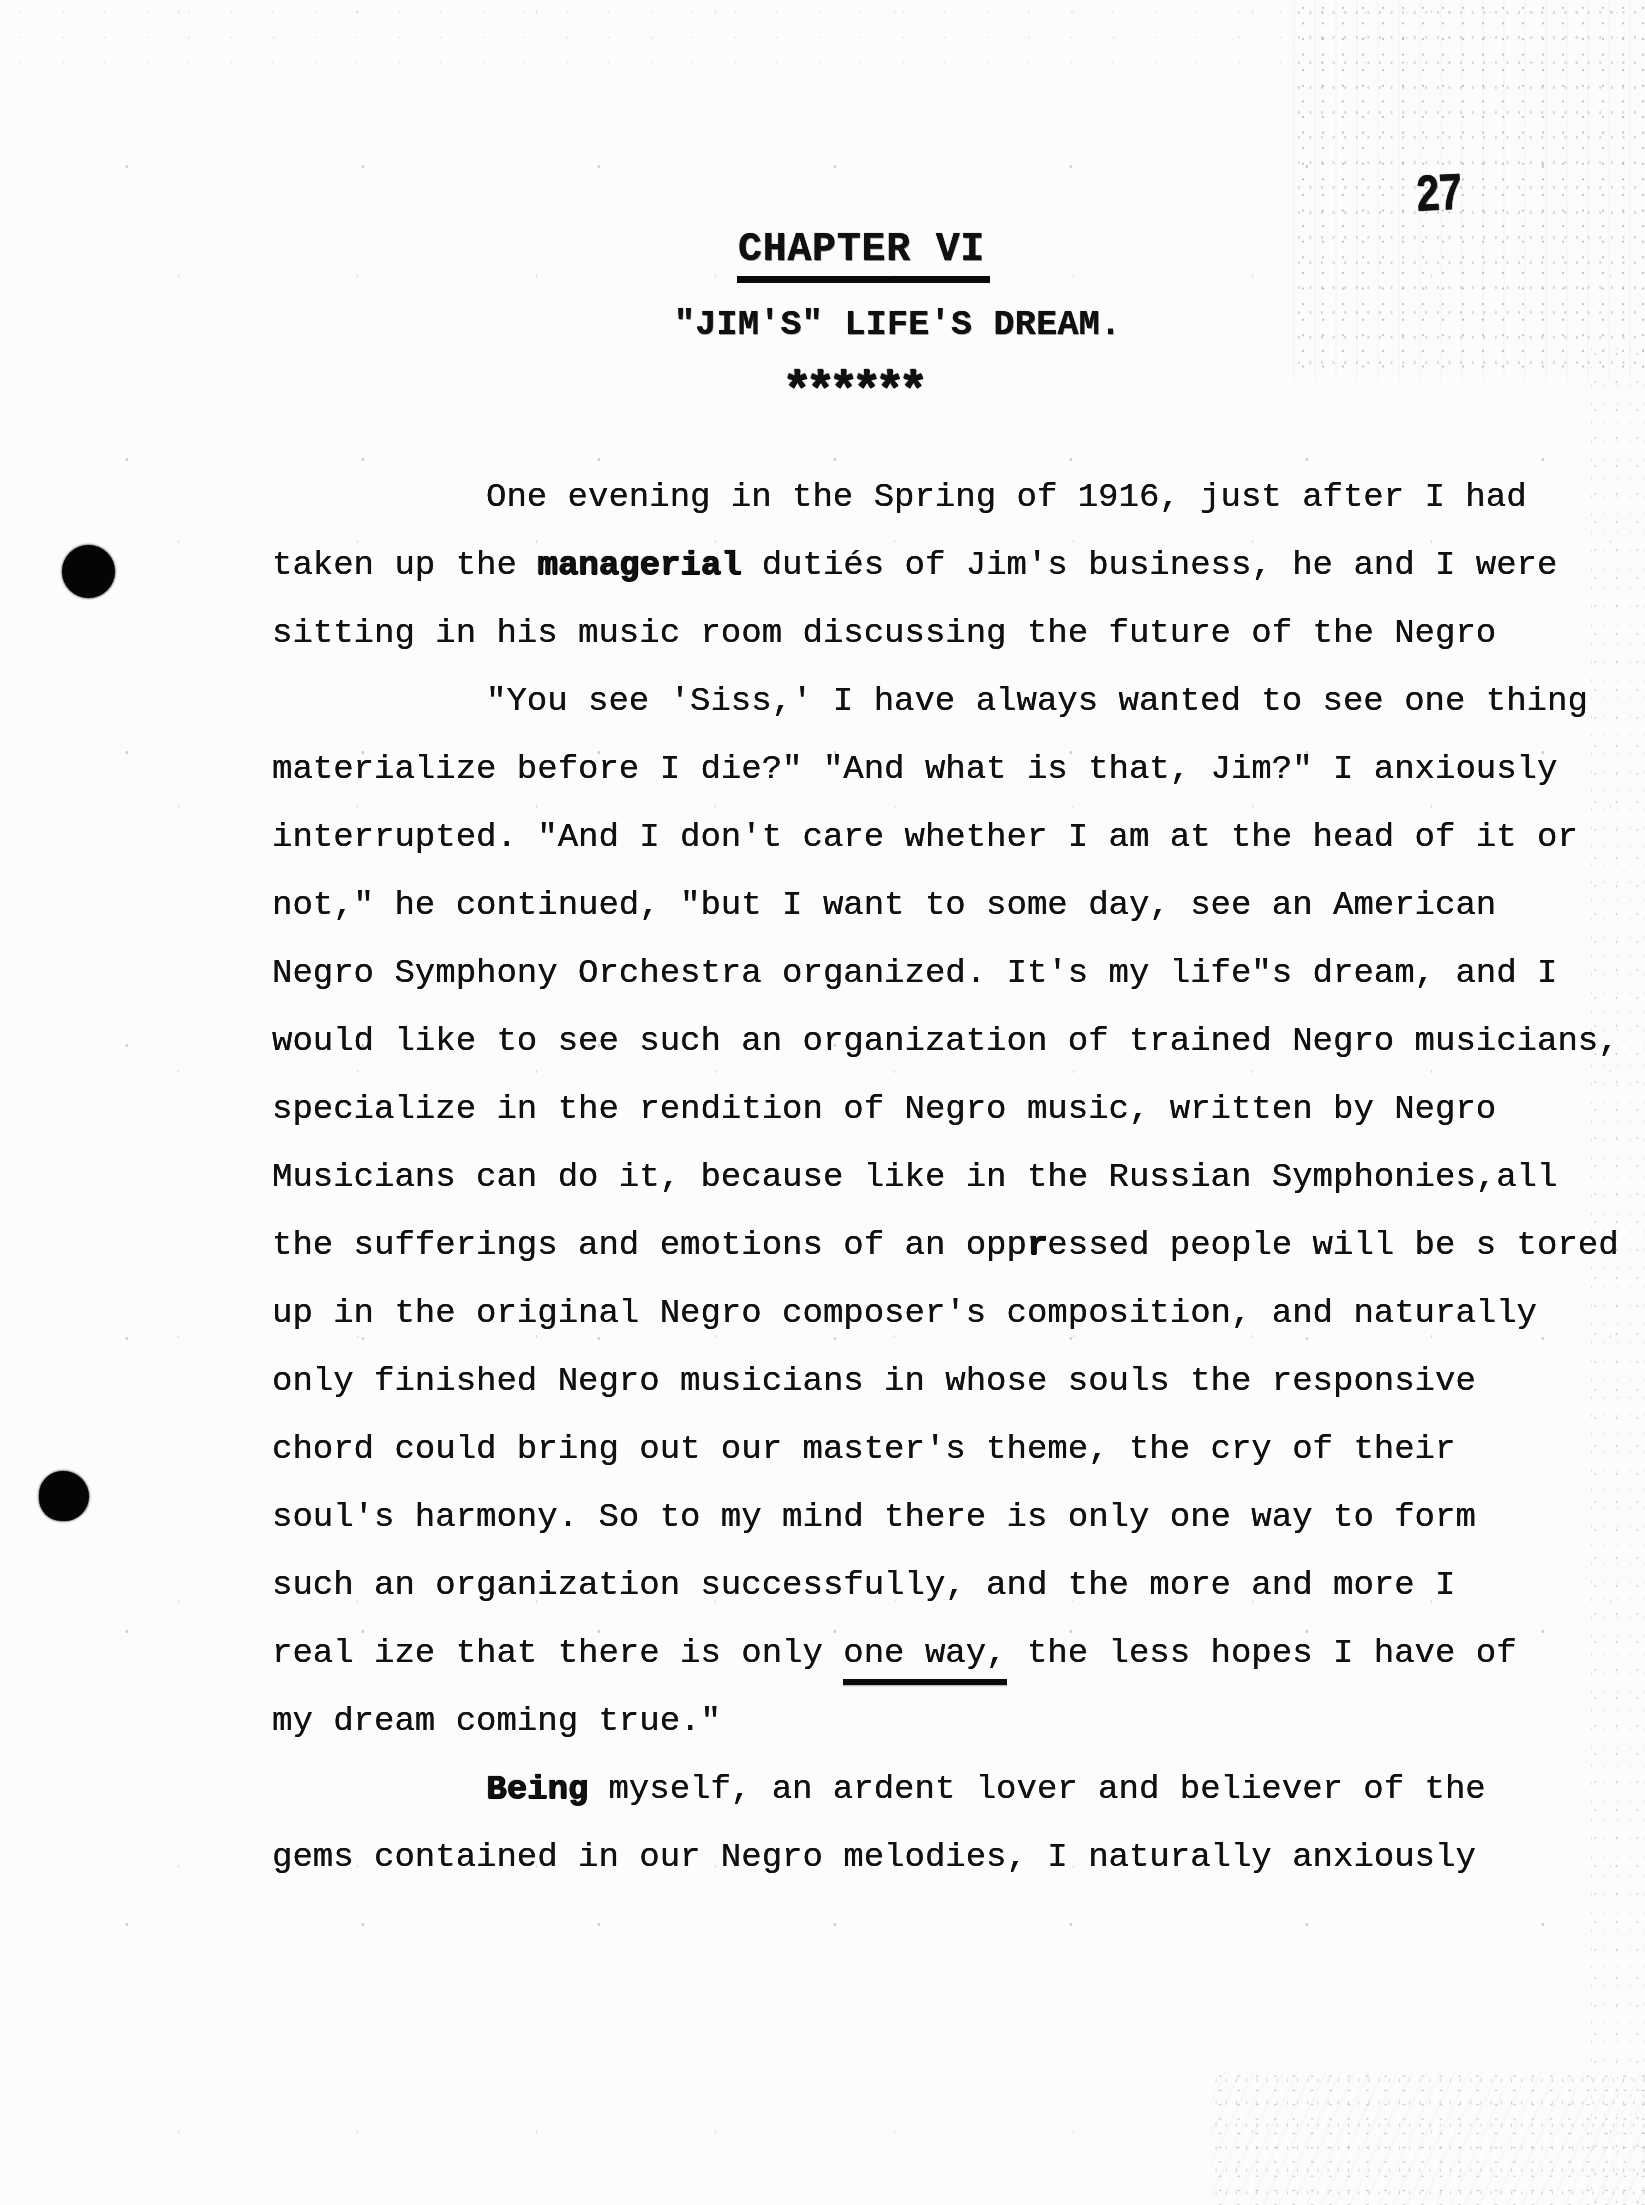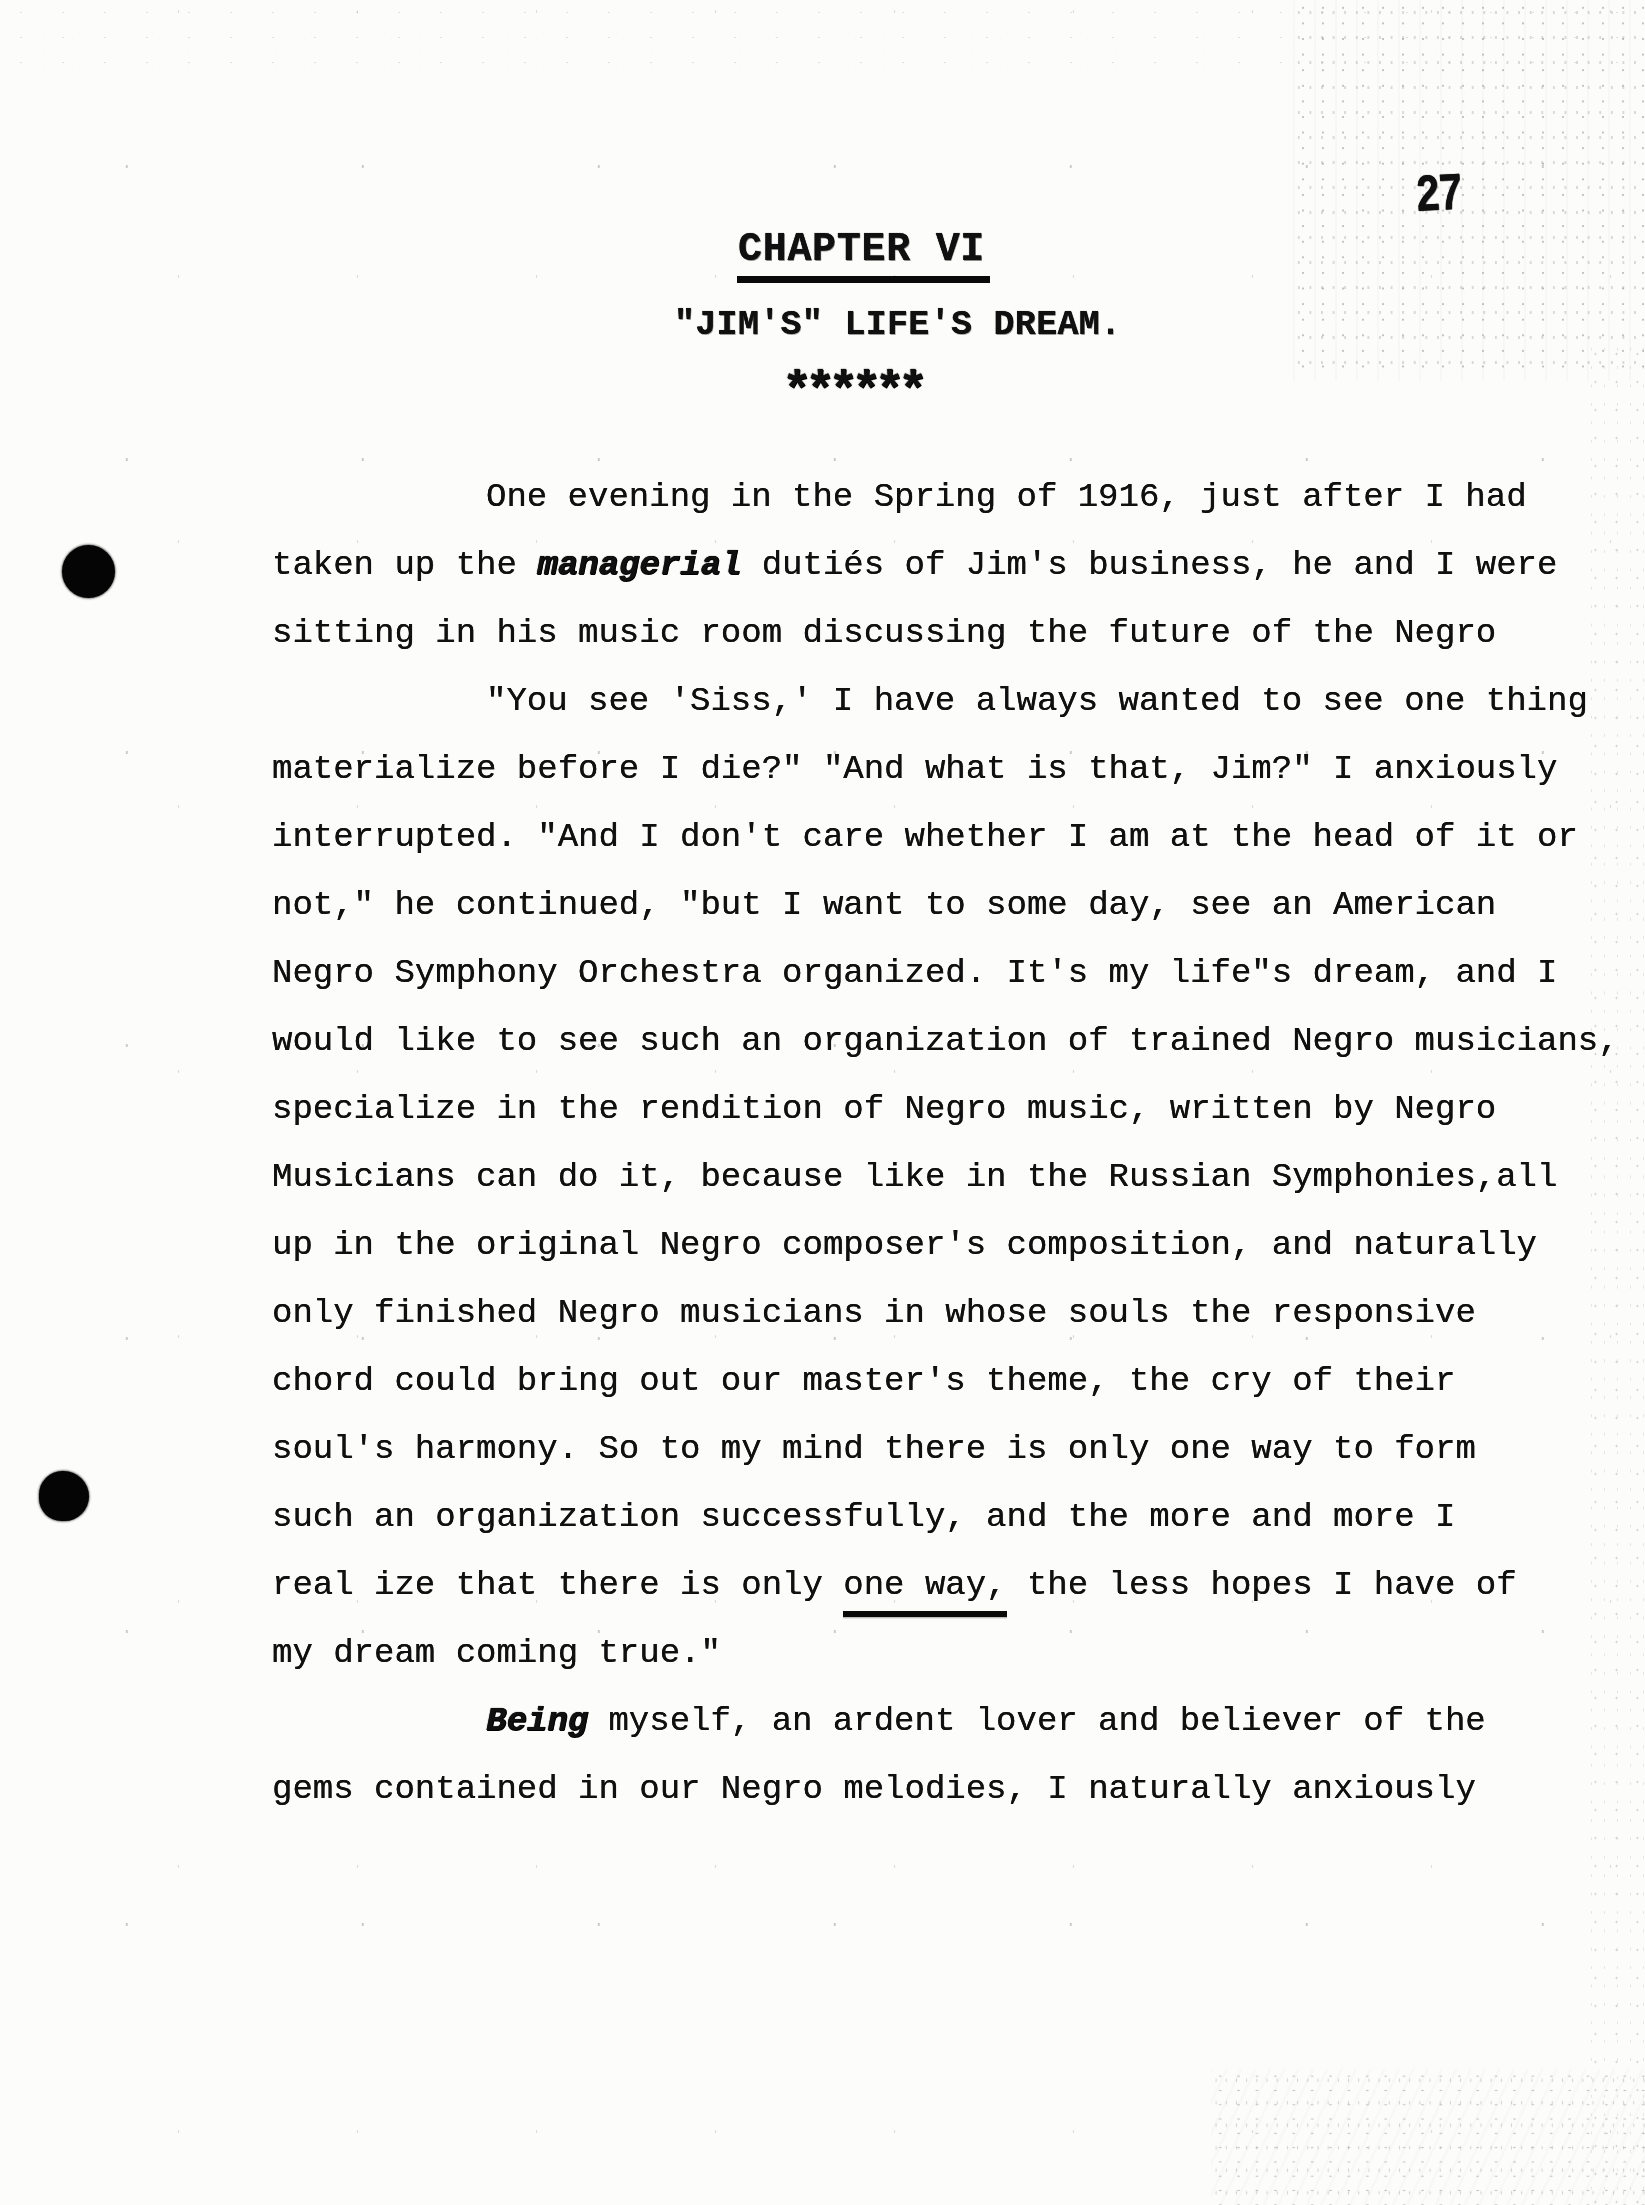--- a/index.html
+++ b/index.html
@@ -132,21 +132,20 @@
   }
   .line {
     height: 68px;
     line-height: 68px;
     white-space: pre;
   }
   .line.indent { text-indent: 214px; }
   .line .b {
     font-weight: 700;
     text-shadow: 0 0 1px #000, 1px 0 0 #000, 0.5px 0.5px 0 #000;
-    font-style: italic;
   }
   .line .u {
     border-bottom: 6.1px solid #0a0a0a;
     padding-bottom: 7px;
     box-shadow: 0 1.4px 0 rgba(0,0,0,0.25);
   }
 </style>
 </head>
 <body>
 
@@ -175,20 +174,21 @@
       <div class="line"><span>taken up the </span><span class="b">managerial</span><span> dutiés of Jim's business, he and I were</span></div>
       <div class="line"><span>sitting in his music room discussing the future of the Negro</span></div>
       <div class="line indent"><span>"You see 'Siss,' I have always wanted to see one thing</span></div>
       <div class="line"><span>materialize before I die?" "And what is that, Jim?" I anxiously</span></div>
       <div class="line"><span>interrupted. "And I don't care whether I am at the head of it or</span></div>
       <div class="line"><span>not," he continued, "but I want to some day, see an American</span></div>
       <div class="line"><span>Negro Symphony Orchestra organized. It's my life"s dream, and I</span></div>
       <div class="line"><span>would like to see such an organization of trained Negro musicians,</span></div>
       <div class="line"><span>specialize in the rendition of Negro music, written by Negro</span></div>
       <div class="line"><span>Musicians can do it, because like in the Russian Symphonies,all</span></div>
+      <div class="line"><span>the sufferings and emotions of an opp</span><span class="b">r</span><span>essed people will be s tored</span></div>
       <div class="line"><span>up in the original Negro composer's composition, and naturally</span></div>
       <div class="line"><span>only finished Negro musicians in whose souls the responsive</span></div>
       <div class="line"><span>chord could bring out our master's theme, the cry of their</span></div>
       <div class="line"><span>soul's harmony. So to my mind there is only one way to form</span></div>
       <div class="line"><span>such an organization successfully, and the more and more I</span></div>
       <div class="line"><span>real ize that there is only </span><span class="u">one way,</span><span> the less hopes I have of</span></div>
       <div class="line"><span>my dream coming true."</span></div>
       <div class="line indent"><span class="b">Being</span><span> myself, an ardent lover and believer of the</span></div>
       <div class="line"><span>gems contained in our Negro melodies, I naturally anxiously</span></div>
     </div>

